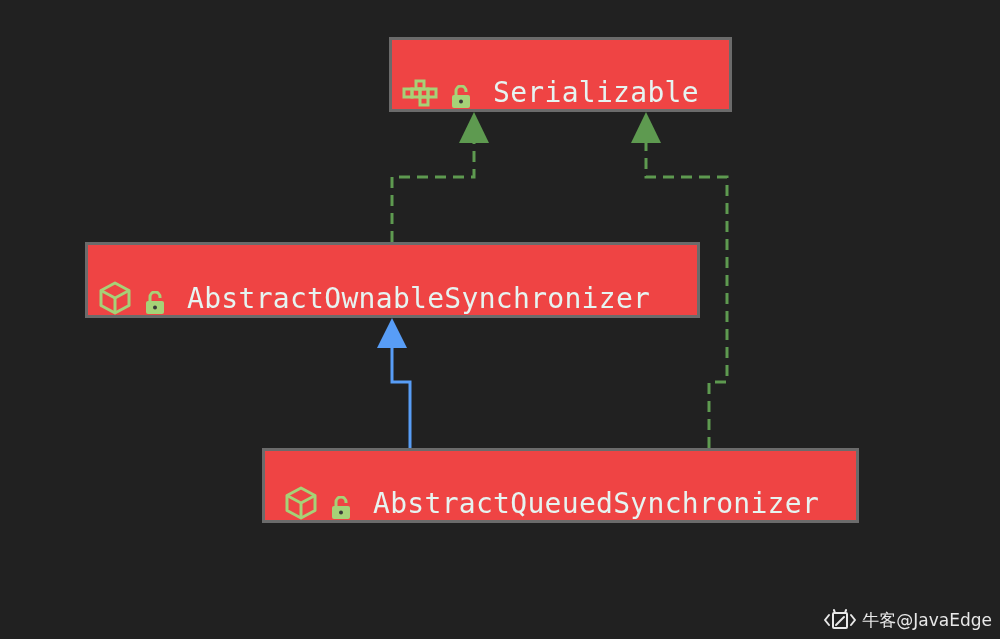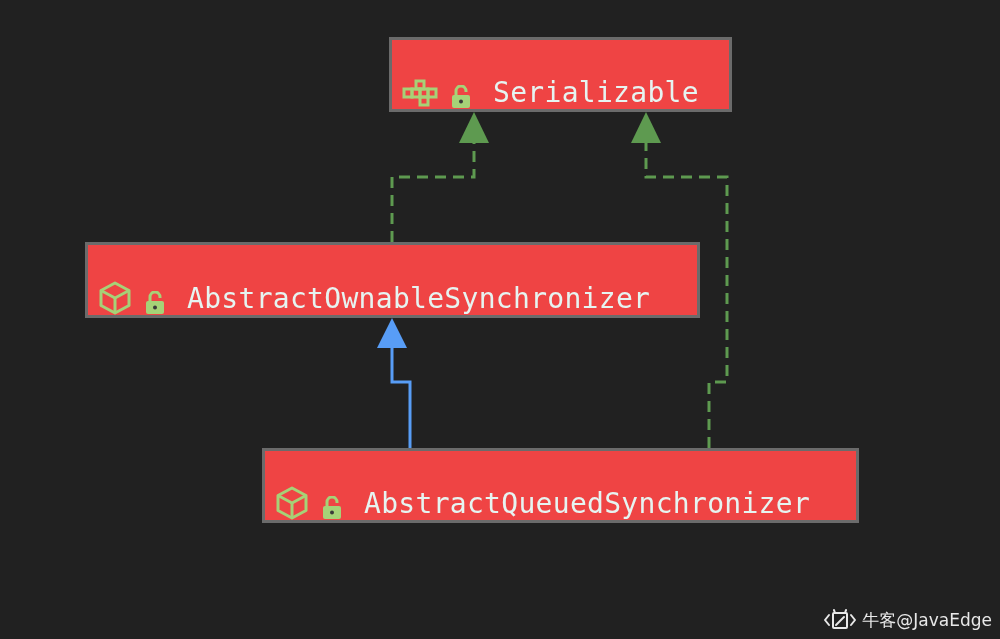--- a/index.html
+++ b/index.html
@@ -36,21 +36,21 @@
     }
     .node .label {
       color: #e6f4f1;
       font-size: 28px;
       letter-spacing: 0.3px;
       white-space: nowrap;
       margin-left: 22px;
     }
     #node-serializable { left: 389px; top: 37px; width: 343px; height: 75px; padding-left: 9px; }
     #node-aos { left: 85px; top: 242px; width: 615px; height: 76px; padding-left: 11px; }
-    #node-aqs { left: 262px; top: 448px; width: 597px; height: 75px; padding-left: 11px; }
+    #node-aqs { left: 262px; top: 448px; width: 597px; height: 75px; padding-left: 20px; }
 
     .watermark {
       position: absolute;
       right: 8px;
       bottom: 7px;
       display: flex;
       align-items: center;
       color: #e8e8e8;
       font-family: "DejaVu Sans", "Liberation Sans", sans-serif;
       font-size: 17px;

